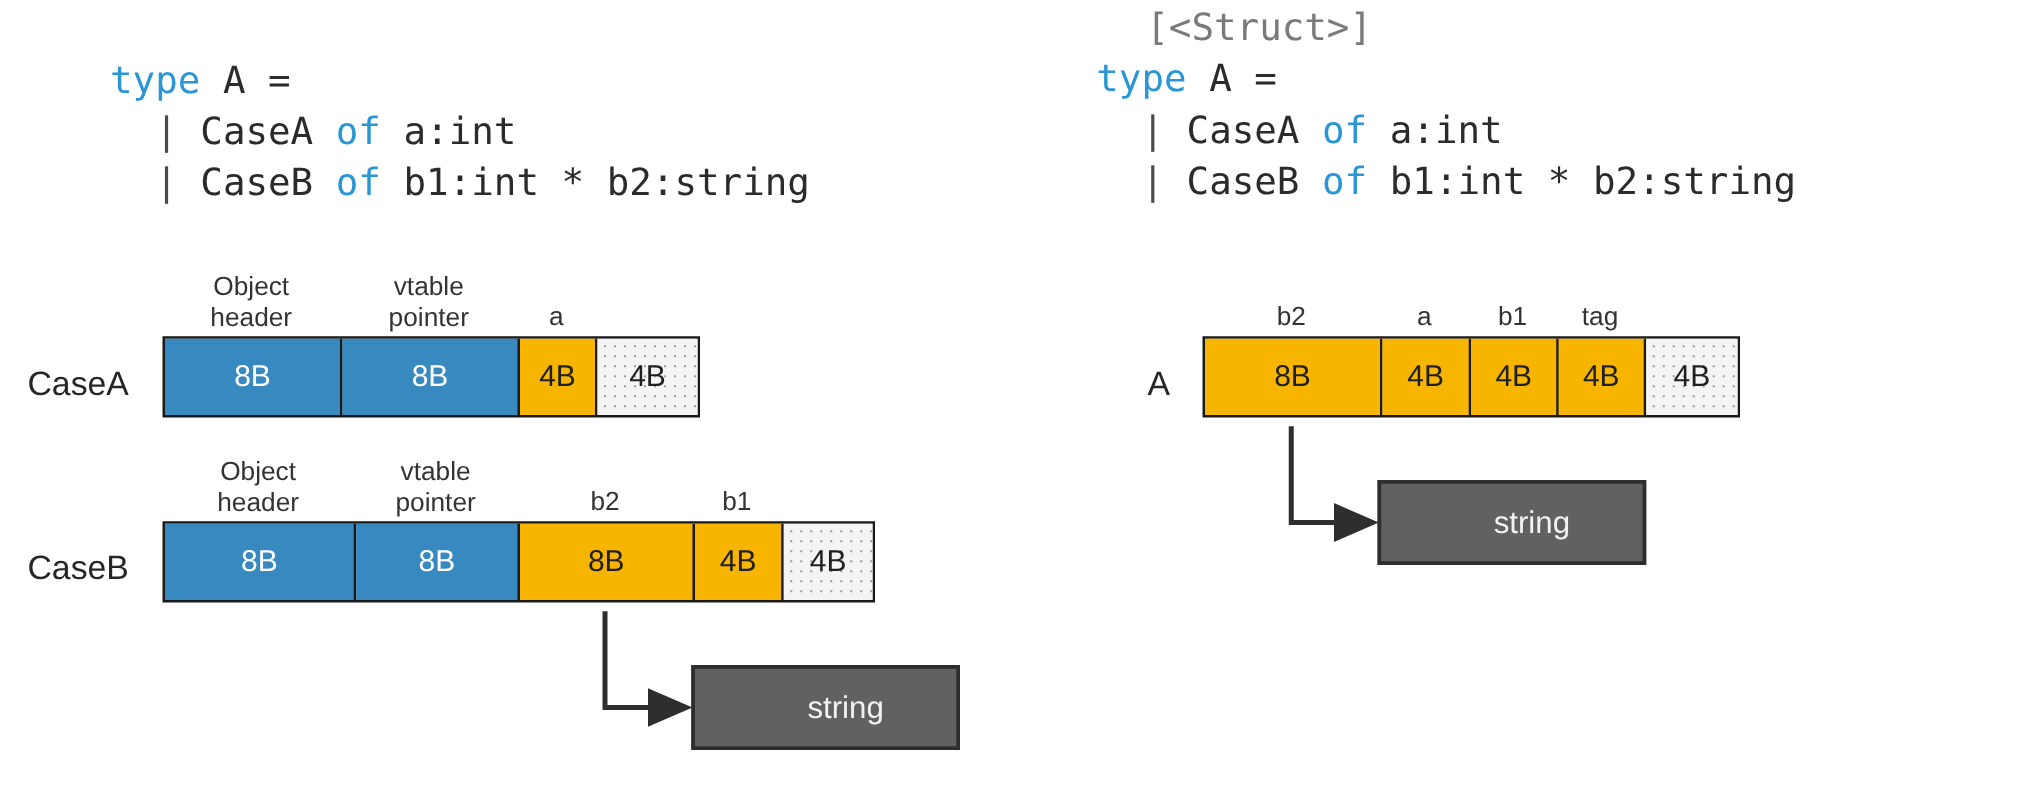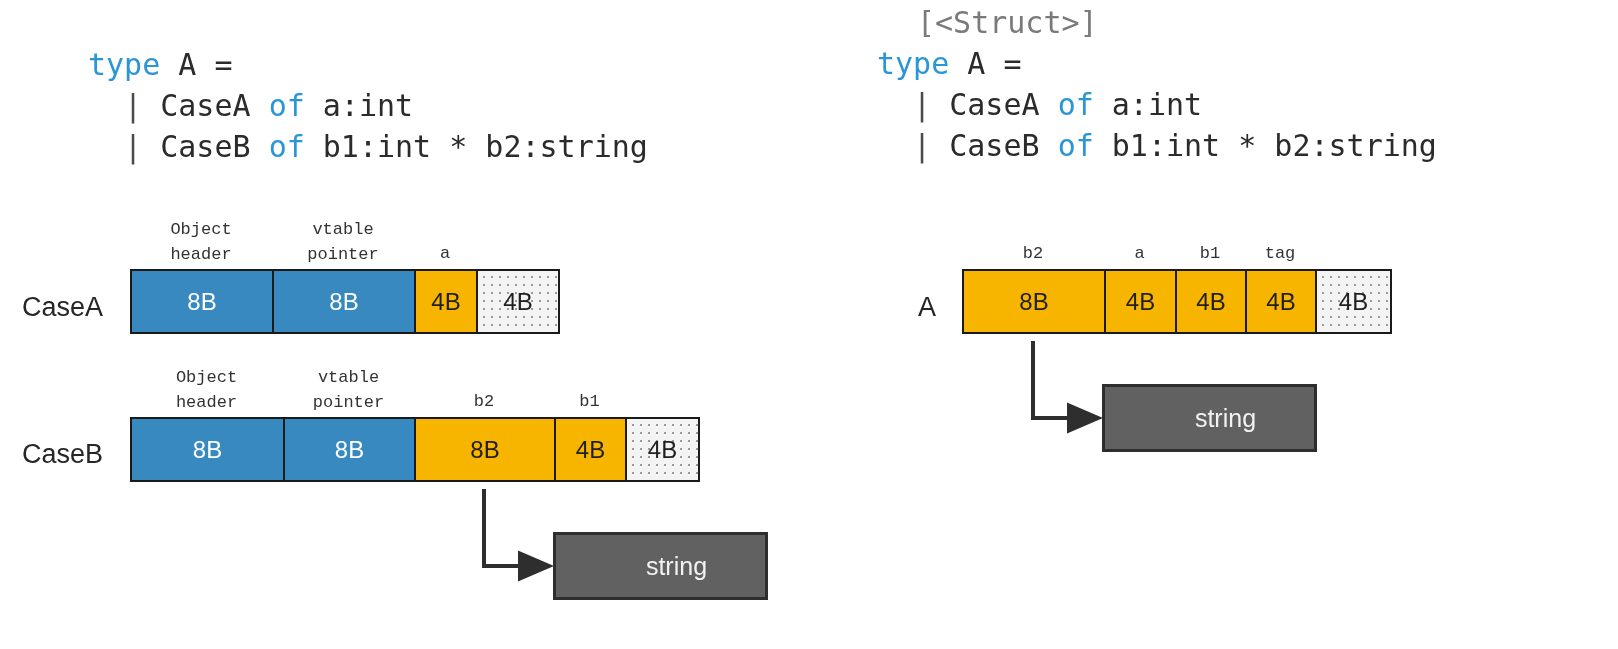--- a/index.html
+++ b/index.html
@@ -66,26 +66,25 @@
     color: #1f1f1f;
     background-color: #f4f4f4;
     background-image: radial-gradient(#9a9a9a 1.1px, transparent 1.2px);
     background-size: 8px 8px;
     background-position: 2px 2px;
   }
 
   
   .caption {
     position: absolute;
-    font-size: 17px;
+    font-size: 21px;
     line-height: 25px;
     color: #333333;
     text-align: center;
     white-space: pre-line;
-    font-family: Liberation Mono, monospace;
   }
 
   
   .heapbox {
     position: absolute;
     background: #616161;
     border: 3px solid #2e2e2e;
     box-sizing: border-box;
     display: flex;
     align-items: center;

